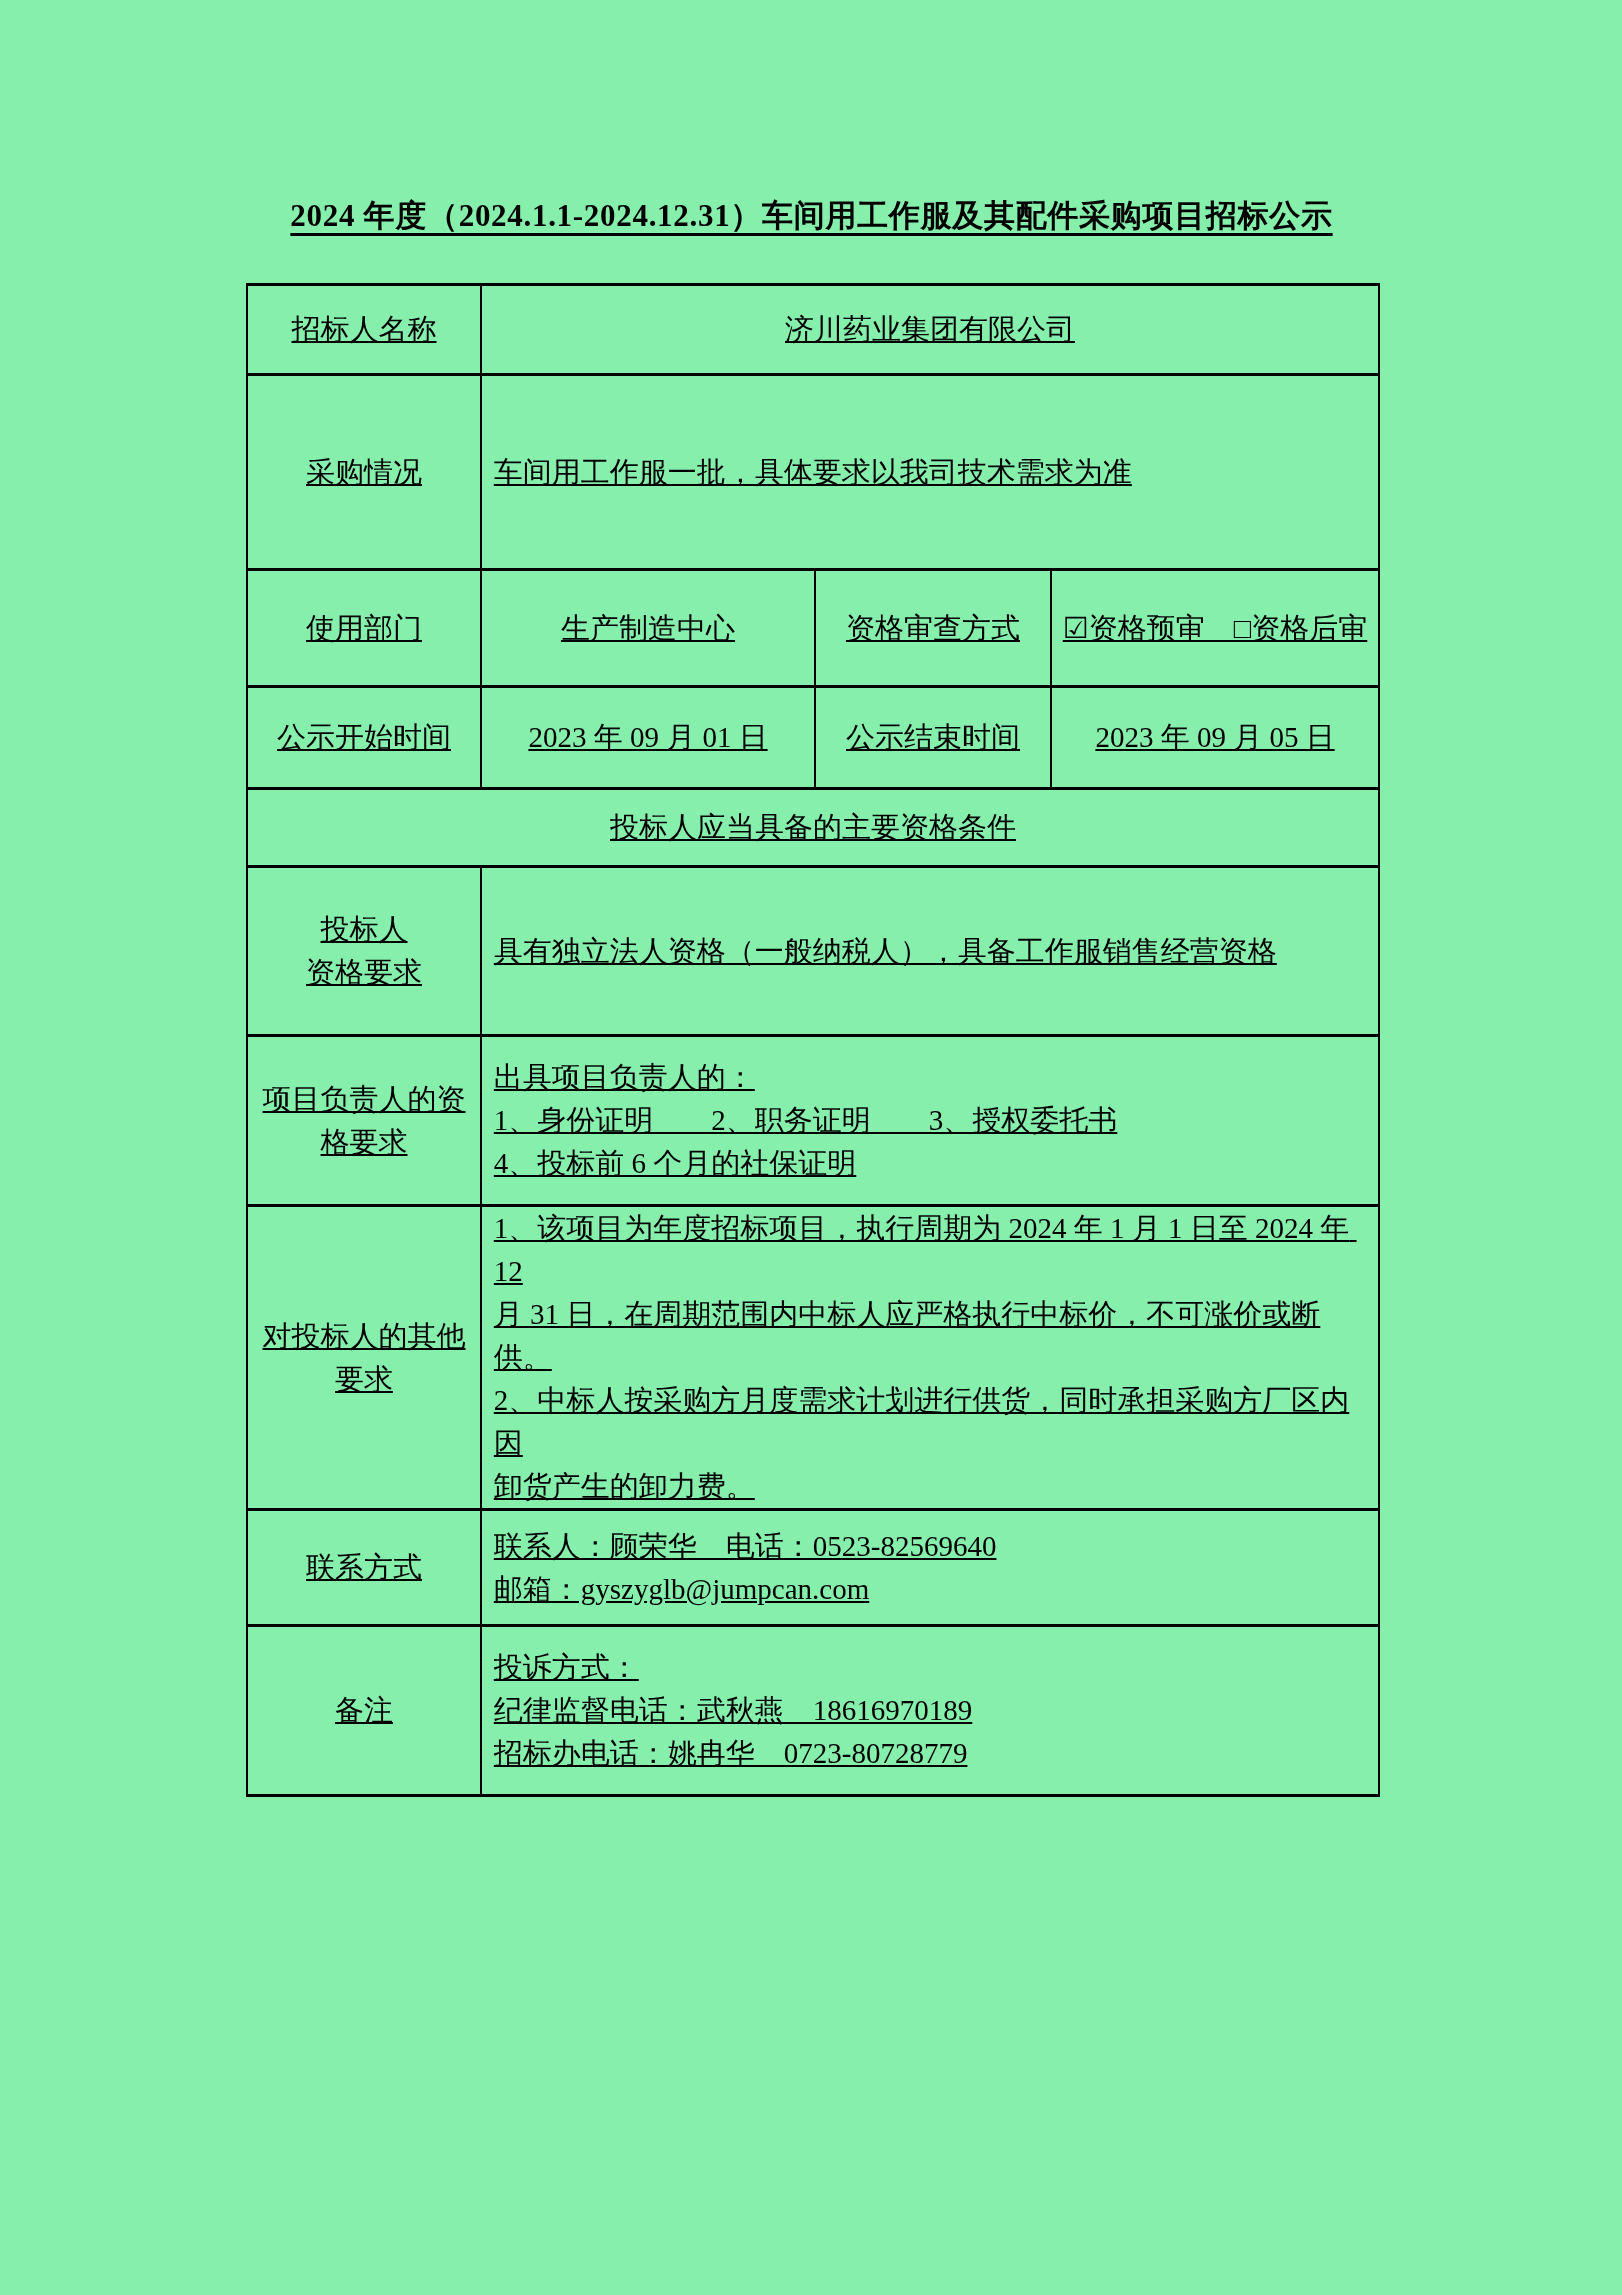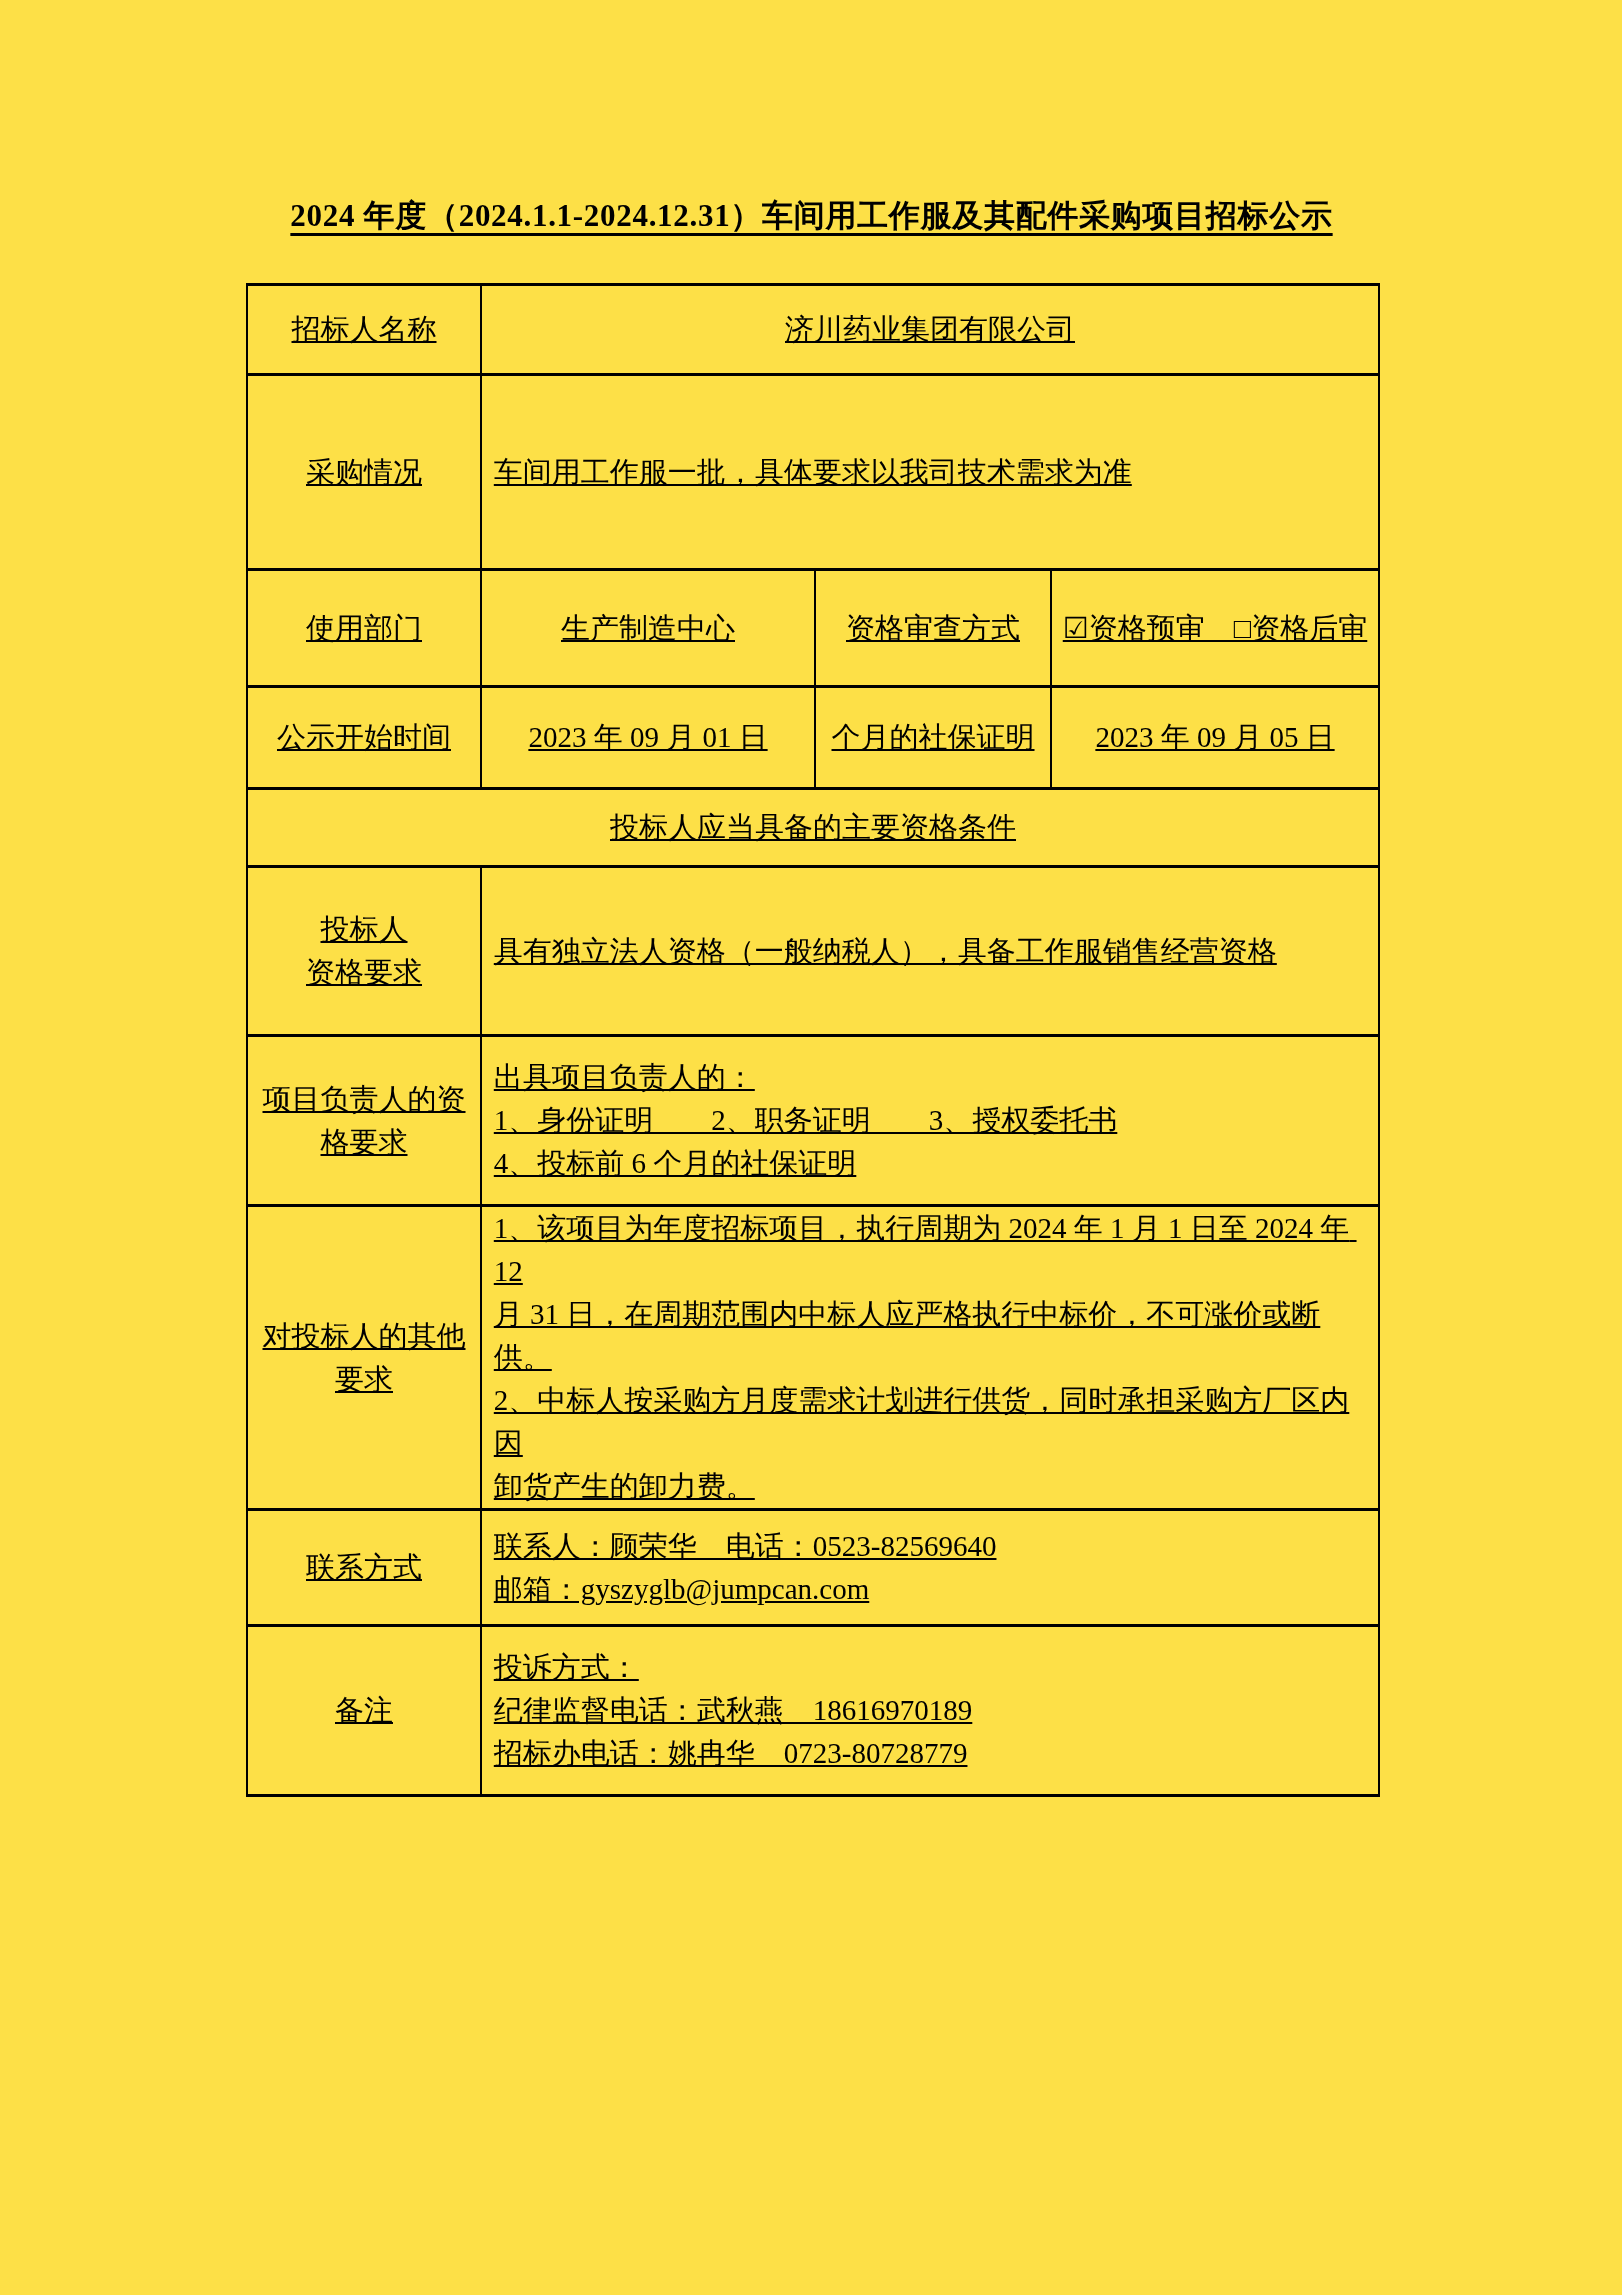--- a/index.html
+++ b/index.html
@@ -1,21 +1,21 @@
 <!DOCTYPE html>
 <html style="font-size:10.5px"><head>
 <meta charset="utf-8">
 <style>
   * { margin: 0; padding: 0; box-sizing: border-box; }
   html, body { background: #888; }
   .page {
     position: relative;
     width: 1623px;
     height: 2295px;
-    background: #fde047;
+    background: #86efac;
     margin: 0 auto;
     font-family: "Liberation Serif", "DejaVu Serif", serif;
     color: #000000;
     overflow: hidden;
   }
   .doc-title {
     position: absolute;
     top: 195px;
     left: 0;
     width: 100%;
@@ -95,21 +95,21 @@
     <tr class="r4">
       <td class="center">使用部门</td>
       <td class="center">生产制造中心</td>
       <td class="center">资格审查方式</td>
       <td class="center">☑资格预审　□资格后审</td>
     </tr>
 
     <tr class="r5">
       <td class="center">公示开始时间</td>
       <td class="center">2023 年 09 月 01 日</td>
-      <td class="center">个月的社保证明</td>
+      <td class="center">公示结束时间</td>
       <td class="center">2023 年 09 月 05 日</td>
     </tr>
 
     <tr class="r6">
       <td class="center" colspan="4">投标人应当具备的主要资格条件</td>
     </tr>
 
     <tr class="r7">
       <td class="center">投标人
 资格要求</td>

